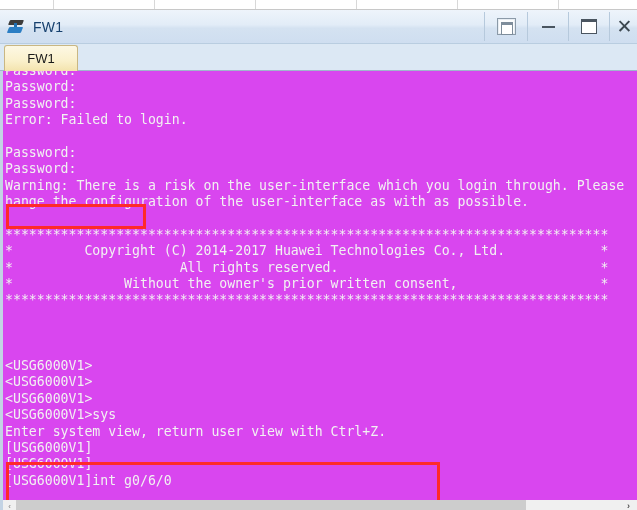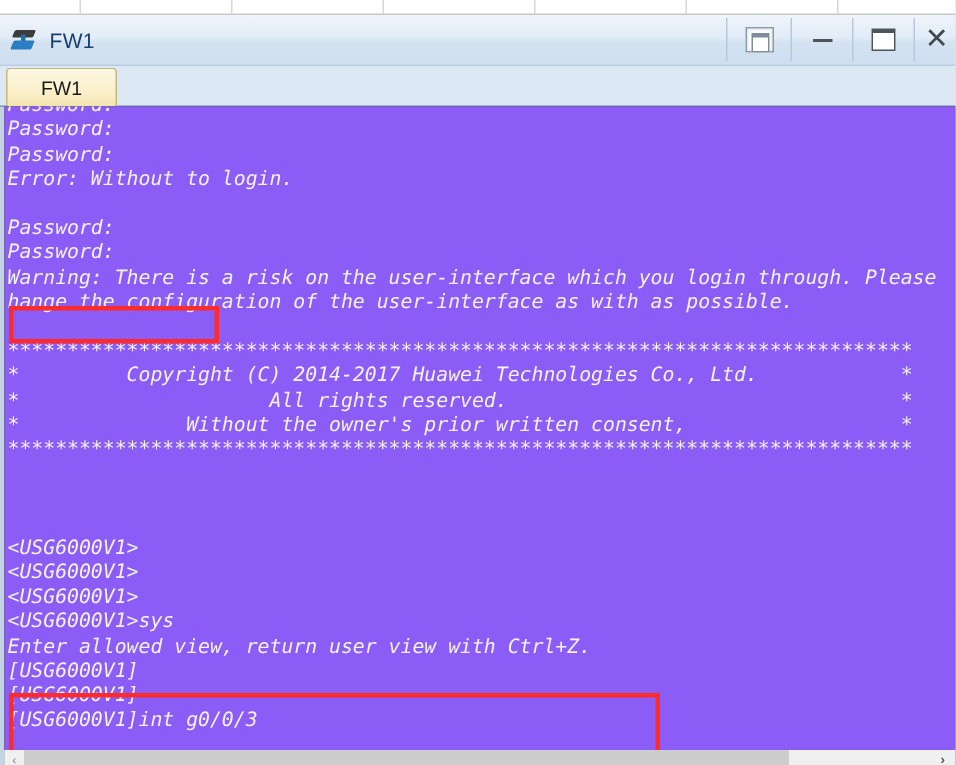--- a/index.html
+++ b/index.html
@@ -183,24 +183,23 @@
     position: relative;
     height: 441px;
     background: #000000;
     border-left: 3px solid #c3d3e4;
   }
   .terminal {
     position: absolute;
     left: 0; top: 0;
     right: 0;
     bottom: 12px;
-    background: #8b5cf6;
+    background: #d946ef;
     overflow: hidden;
     padding-left: 2px;
-    font-style: italic;
   }
   .term-line {
     font-family: "DejaVu Sans Mono", "Liberation Mono", monospace;
     font-size: 13.2px;
     line-height: 16.4px;
     height: 16.4px;
     color: #f2f2f2;
     white-space: pre;
     letter-spacing: 0px;
   }
@@ -314,43 +313,43 @@
         <span>FW1</span>
       </div>
     </div>
 
     <div class="term-frame">
       <div class="terminal">
         <div class="term-inner" id="term-inner">
             <div class="term-line">Password:</div>
             <div class="term-line">Password:</div>
             <div class="term-line">Password:</div>
-            <div class="term-line">Error: Without to login.</div>
+            <div class="term-line">Error: Failed to login.</div>
             <div class="term-line"></div>
             <div class="term-line">Password:</div>
             <div class="term-line">Password:</div>
             <div class="term-line">Warning: There is a risk on the user-interface which you login through. Please</div>
             <div class="term-line">hange the configuration of the user-interface as with as possible.</div>
             <div class="term-line"></div>
             <div class="term-line">****************************************************************************</div>
             <div class="term-line">*         Copyright (C) 2014-2017 Huawei Technologies Co., Ltd.            *</div>
             <div class="term-line">*                     All rights reserved.                                 *</div>
             <div class="term-line">*              Without the owner's prior written consent,                  *</div>
             <div class="term-line">****************************************************************************</div>
             <div class="term-line"></div>
             <div class="term-line"></div>
             <div class="term-line"></div>
             <div class="term-line">&lt;USG6000V1&gt;</div>
             <div class="term-line">&lt;USG6000V1&gt;</div>
             <div class="term-line">&lt;USG6000V1&gt;</div>
             <div class="term-line">&lt;USG6000V1&gt;sys</div>
-            <div class="term-line">Enter allowed view, return user view with Ctrl+Z.</div>
+            <div class="term-line">Enter system view, return user view with Ctrl+Z.</div>
             <div class="term-line">[USG6000V1]</div>
             <div class="term-line">[USG6000V1]</div>
-            <div class="term-line">[USG6000V1]int g0/0/3</div>
+            <div class="term-line">[USG6000V1]int g0/6/0</div>
           </div>
       </div>
 
       <div class="redbox" id="redbox-password"></div>
       <div class="redbox" id="redbox-ipcmd"></div>
 
       <div class="hscroll">
         <div class="hs-btn-left">‹</div>
         <div class="hs-track">
           <div class="hs-thumb"></div>

